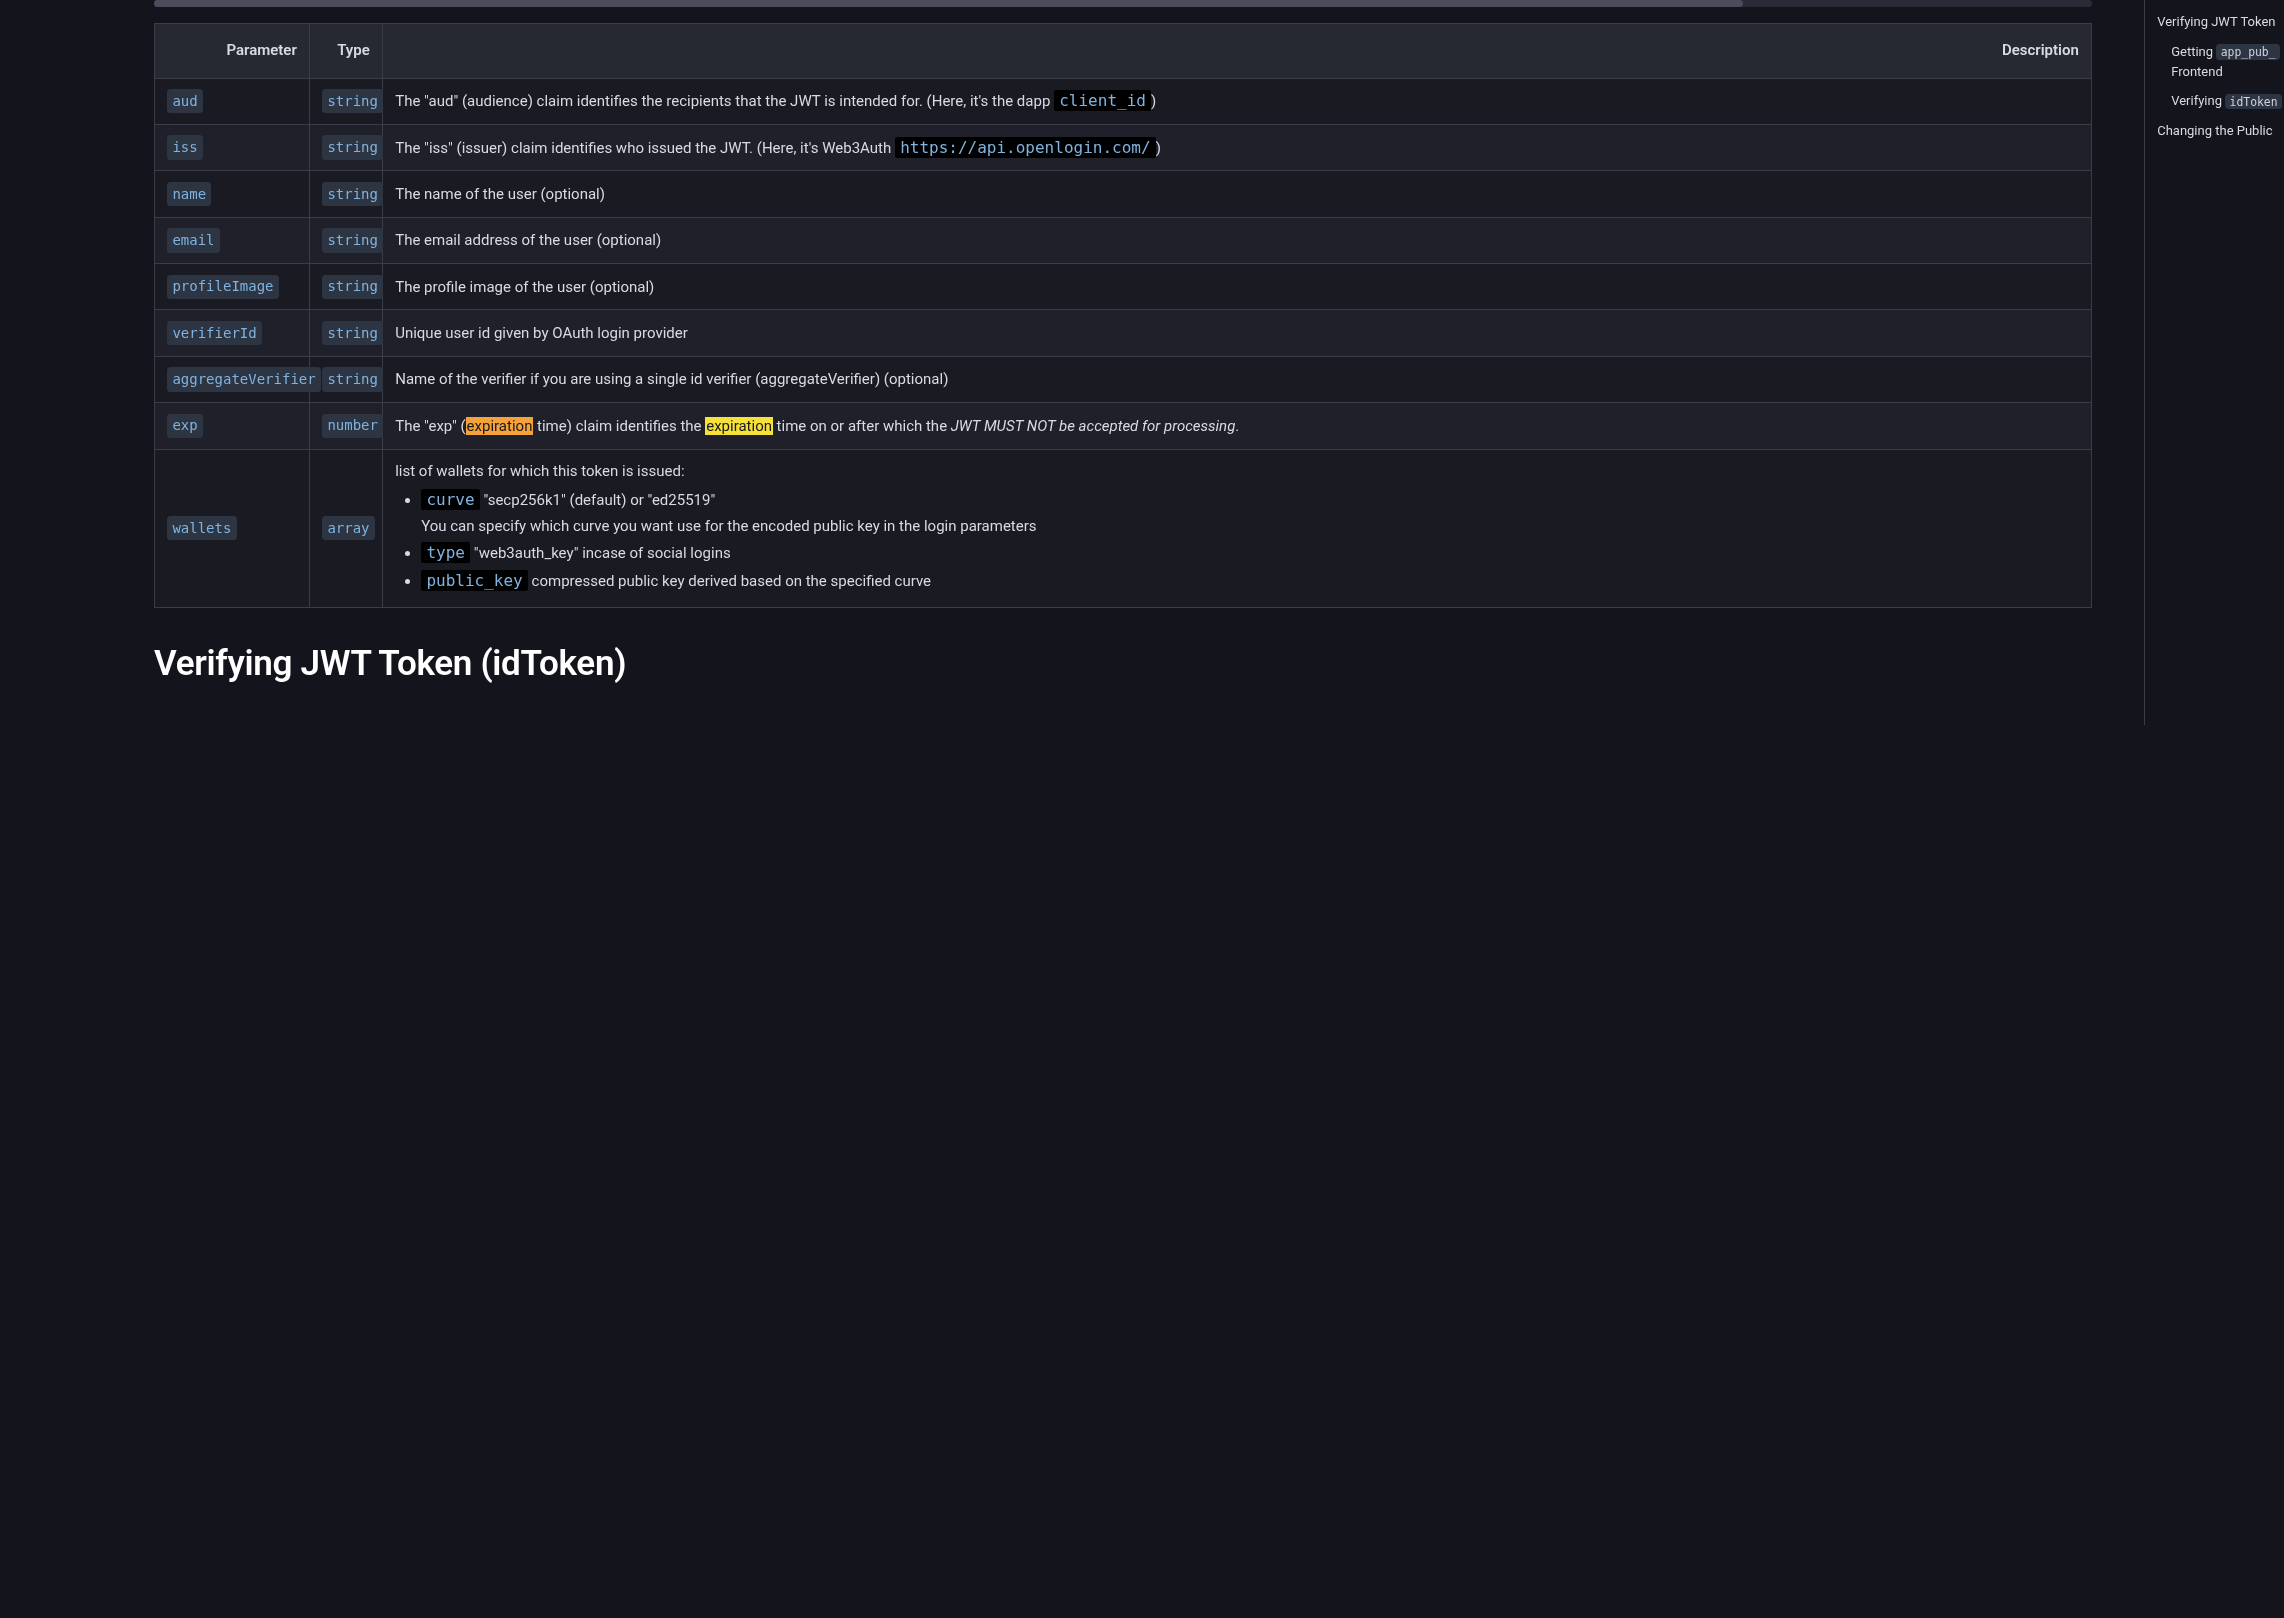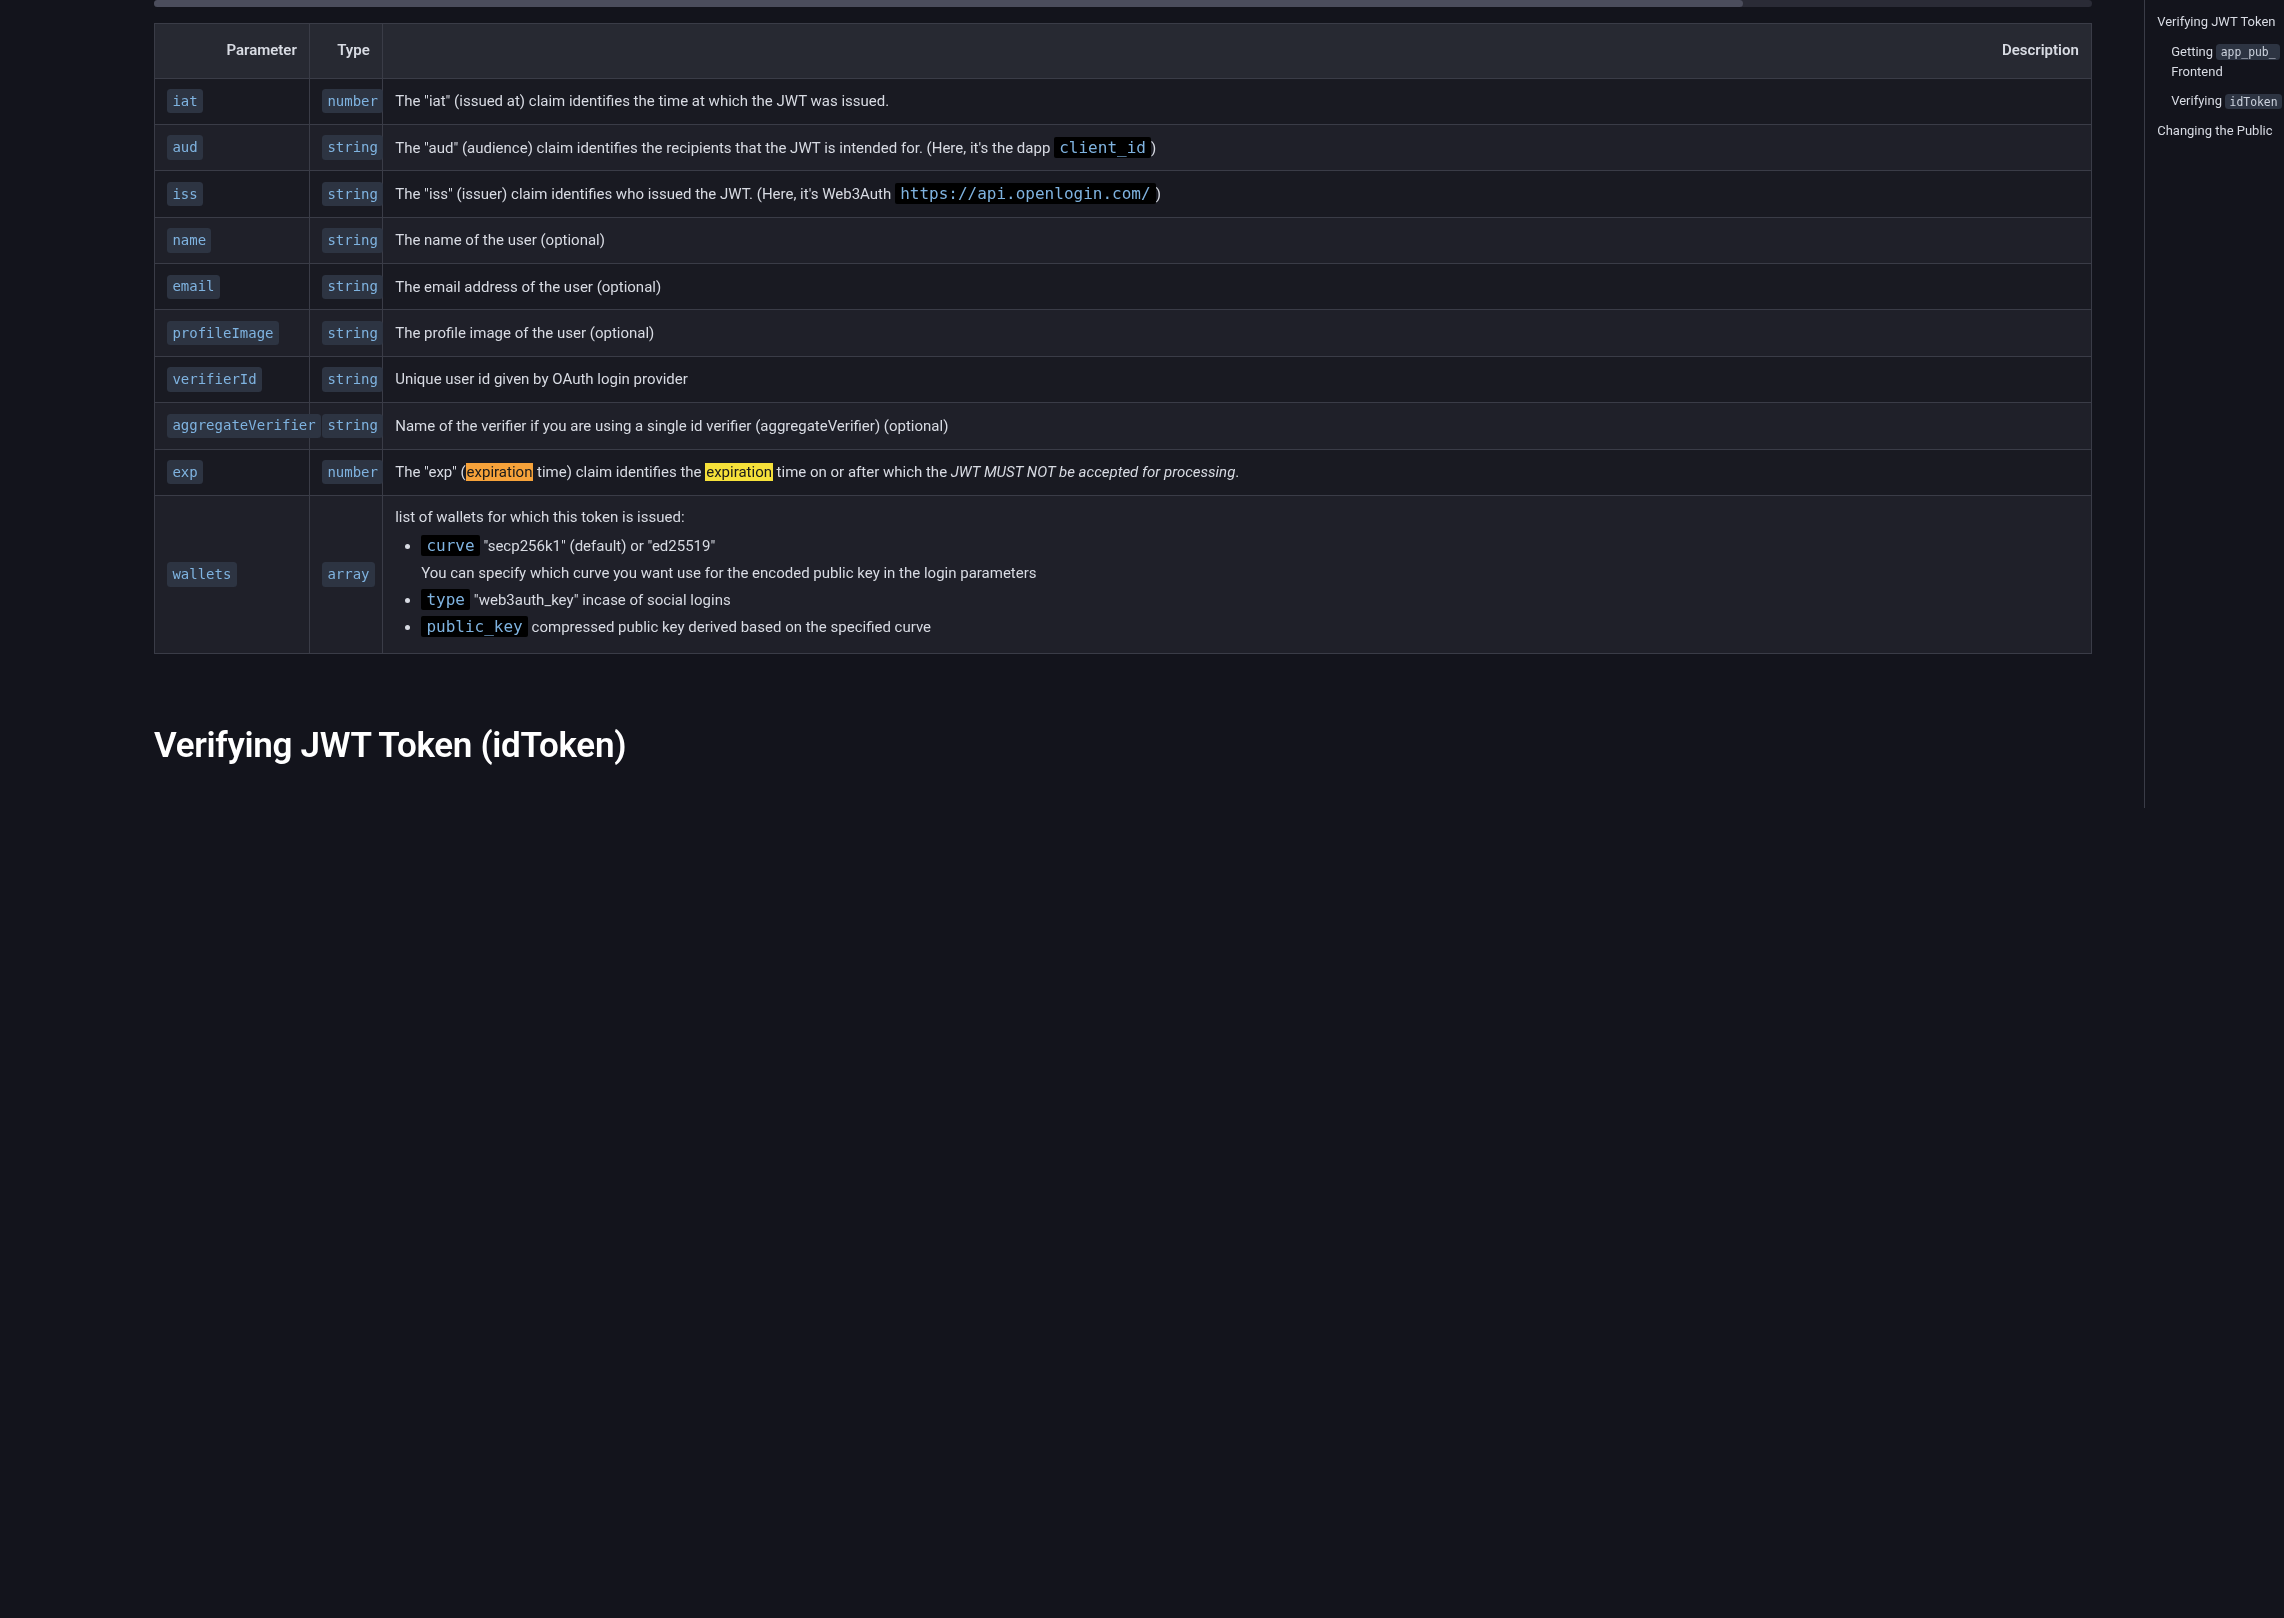--- a/index.html
+++ b/index.html
@@ -94,21 +94,21 @@
     margin-top: 5.2px;
   }
   ul.wallet-list li { margin: 3.5px 0; }
   .wallet-sub {
     margin-top: 3.5px;
     margin-left: 0;
   }
   h2.section-heading {
     font-size: 35px;
     font-weight: 600;
-    margin-top: 66px;
+    margin-top: 30px;
     color: #ffffff;
     letter-spacing: -0.3px;
   }
   
   .rightnav {
     width: 140px;
     flex: 0 0 140px;
     border-left: 0.9px solid #3a3c47;
     padding: 7px 0 0 12.2px;
     font-size: 13px;
@@ -148,25 +148,20 @@
           <col class="col-desc">
       </colgroup>
       <thead>
         <tr>
           <th>Parameter</th>
           <th>Type</th>
           <th>Description</th>
         </tr>
       </thead>
       <tbody>
-        <tr>
-          <td><code class="chip">iat</code></td>
-          <td><code class="chip">number</code></td>
-          <td>The "iat" (issued at) claim identifies the time at which the JWT was issued.</td>
-        </tr>
         <tr>
           <td><code class="chip">aud</code></td>
           <td><code class="chip">string</code></td>
           <td>
             <span>The "aud" (audience) claim identifies the recipients that the JWT is intended for. (Here, it's the dapp </span><code class="inline">client_id</code><span>)</span>
           </td>
         </tr>
         <tr>
           <td><code class="chip">iss</code></td>
           <td><code class="chip">string</code></td>

